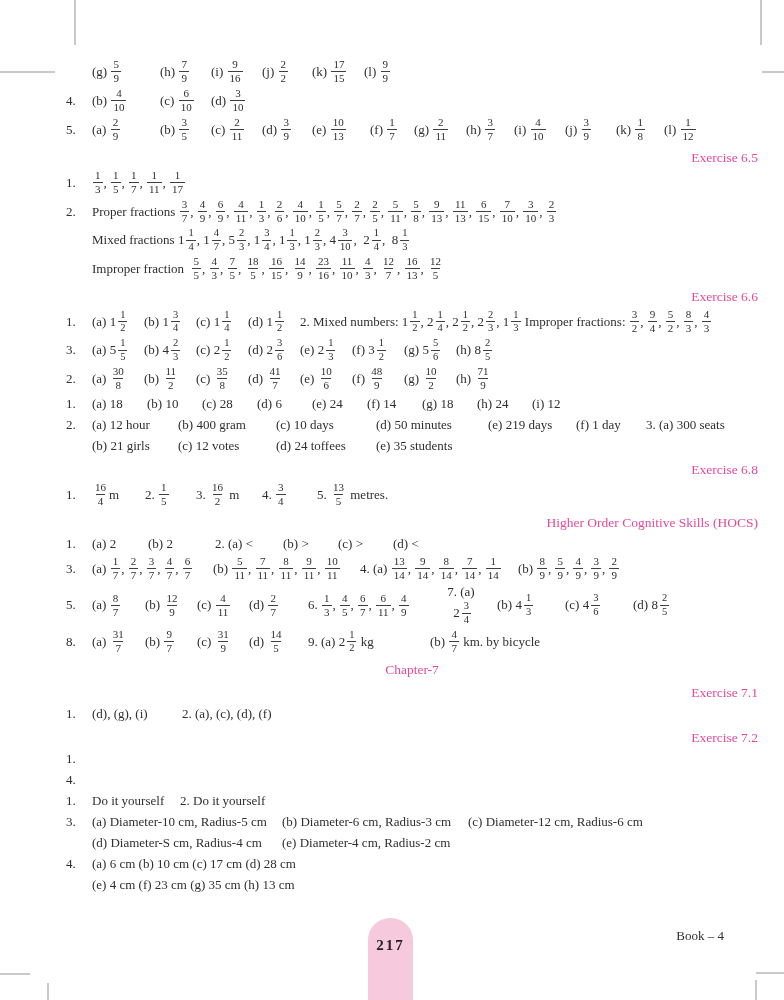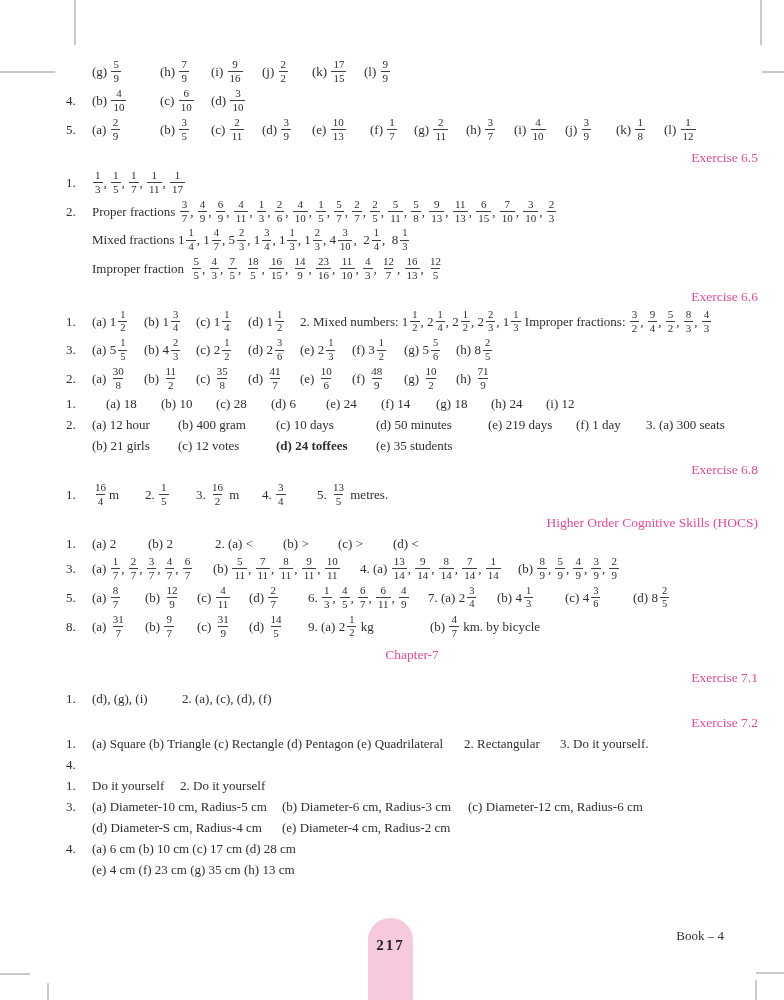--- a/index.html
+++ b/index.html
@@ -141,21 +141,21 @@
           <span class="item" style="min-width: 52px;"><span class="txt">(d) </span><span class="frac"><span class="fn">41</span><span class="fd">7</span></span></span>
           <span class="item" style="min-width: 52px;"><span class="txt">(e) </span><span class="frac"><span class="fn">10</span><span class="fd">6</span></span></span>
           <span class="item" style="min-width: 52px;"><span class="txt">(f) </span><span class="frac"><span class="fn">48</span><span class="fd">9</span></span></span>
           <span class="item" style="min-width: 52px;"><span class="txt">(g) </span><span class="frac"><span class="fn">10</span><span class="fd">2</span></span></span>
           <span class="item"><span class="txt">(h) </span><span class="frac"><span class="fn">71</span><span class="fd">9</span></span></span>
         </span>
       </div>
       <div class="line">
         <span class="num">1.</span>
         <span class="items">
-          <span class="item" style="min-width: 55px; margin-left: 14px;"><span class="txt">(a) 18</span></span>
+          <span class="item" style="min-width: 55px;"><span class="txt">(a) 18</span></span>
           <span class="item" style="min-width: 55px;"><span class="txt">(b) 10</span></span>
           <span class="item" style="min-width: 55px;"><span class="txt">(c) 28</span></span>
           <span class="item" style="min-width: 55px;"><span class="txt">(d) 6</span></span>
           <span class="item" style="min-width: 55px;"><span class="txt">(e) 24</span></span>
           <span class="item" style="min-width: 55px;"><span class="txt">(f) 14</span></span>
           <span class="item" style="min-width: 55px;"><span class="txt">(g) 18</span></span>
           <span class="item" style="min-width: 55px;"><span class="txt">(h) 24</span></span>
           <span class="item"><span class="txt">(i) 12</span></span>
         </span>
       </div>
@@ -169,21 +169,21 @@
           <span class="item" style="min-width: 88px;"><span class="txt">(e) 219 days</span></span>
           <span class="item" style="min-width: 70px;"><span class="txt">(f) 1 day</span></span>
           <span class="item"><span class="txt">3. (a) 300 seats</span></span>
         </span>
       </div>
       <div class="line">
         <span class="num"></span>
         <span class="items">
           <span class="item" style="min-width: 86px;"><span class="txt">(b) 21 girls</span></span>
           <span class="item" style="min-width: 98px;"><span class="txt">(c) 12 votes</span></span>
-          <span class="item" style="min-width: 100px; font-weight: bold;"><span class="txt">(d) 24 toffees</span></span>
+          <span class="item" style="min-width: 100px;"><span class="txt">(d) 24 toffees</span></span>
           <span class="item"><span class="txt">(e) 35 students</span></span>
         </span>
       </div>
       <div class="heading">Exercise 6.8</div>
       <div class="line">
         <span class="num">1.</span>
         <span class="items">
           <span class="item" style="min-width: 53px;"><span class="frac"><span class="fn">16</span><span class="fd">4</span></span><span class="txt">m</span></span>
           <span class="item" style="min-width: 51px;"><span class="txt">2. </span><span class="frac"><span class="fn">1</span><span class="fd">5</span></span></span>
           <span class="item" style="min-width: 66px;"><span class="txt">3. </span><span class="frac"><span class="fn">16</span><span class="fd">2</span></span><span class="txt"> m</span></span>
@@ -213,21 +213,21 @@
         </span>
       </div>
       <div class="line">
         <span class="num">5.</span>
         <span class="items">
           <span class="item" style="min-width: 53px;"><span class="txt">(a) </span><span class="frac"><span class="fn">8</span><span class="fd">7</span></span></span>
           <span class="item" style="min-width: 52px;"><span class="txt">(b) </span><span class="frac"><span class="fn">12</span><span class="fd">9</span></span></span>
           <span class="item" style="min-width: 52px;"><span class="txt">(c) </span><span class="frac"><span class="fn">4</span><span class="fd">11</span></span></span>
           <span class="item" style="min-width: 59px;"><span class="txt">(d) </span><span class="frac"><span class="fn">2</span><span class="fd">7</span></span></span>
           <span class="item" style="min-width: 120px;"><span class="txt">6. </span><span class="frac"><span class="fn">1</span><span class="fd">3</span></span><span class="txt">, </span><span class="frac"><span class="fn">4</span><span class="fd">5</span></span><span class="txt">, </span><span class="frac"><span class="fn">6</span><span class="fd">7</span></span><span class="txt">, </span><span class="frac"><span class="fn">6</span><span class="fd">11</span></span><span class="txt">, </span><span class="frac"><span class="fn">4</span><span class="fd">9</span></span></span>
-          <span class="item" style="min-width: 69px;"><span class="txt">7. (a) </span><span class="mixed"><span class="mw">2</span><span class="frac"><span class="fn" style="font-size: 10.5px;">3</span><span class="fd" style="font-size: 10.5px;">4</span></span></span></span>
+          <span class="item" style="min-width: 69px; flex-direction: column;"><span class="txt">7. (a) </span><span class="mixed"><span class="mw">2</span><span class="frac"><span class="fn" style="font-size: 10.5px;">3</span><span class="fd" style="font-size: 10.5px;">4</span></span></span></span>
           <span class="item" style="min-width: 68px;"><span class="txt">(b) </span><span class="mixed"><span class="mw">4</span><span class="frac"><span class="fn" style="font-size: 10.5px;">1</span><span class="fd" style="font-size: 10.5px;">3</span></span></span></span>
           <span class="item" style="min-width: 68px;"><span class="txt">(c) </span><span class="mixed"><span class="mw">4</span><span class="frac"><span class="fn" style="font-size: 10.5px;">3</span><span class="fd" style="font-size: 10.5px;">6</span></span></span></span>
           <span class="item"><span class="txt">(d) </span><span class="mixed"><span class="mw">8</span><span class="frac"><span class="fn" style="font-size: 10.5px;">2</span><span class="fd" style="font-size: 10.5px;">5</span></span></span></span>
         </span>
       </div>
       <div class="line">
         <span class="num">8.</span>
         <span class="items">
           <span class="item" style="min-width: 53px;"><span class="txt">(a) </span><span class="frac"><span class="fn">31</span><span class="fd">7</span></span></span>
           <span class="item" style="min-width: 52px;"><span class="txt">(b) </span><span class="frac"><span class="fn">9</span><span class="fd">7</span></span></span>
@@ -242,25 +242,20 @@
       <div class="line">
         <span class="num">1.</span>
         <span class="items">
           <span class="item" style="min-width: 90px;"><span class="txt">(d), (g), (i)</span></span>
           <span class="item"><span class="txt">2. (a), (c), (d), (f)</span></span>
         </span>
       </div>
       <div class="heading">Exercise 7.2</div>
       <div class="line">
         <span class="num">1.</span>
-        <span class="items">
-          <span class="item" style="min-width: 372px;"><span class="txt">(a) Square (b) Triangle (c) Rectangle (d) Pentagon (e) Quadrilateral</span></span>
-          <span class="item" style="min-width: 96px;"><span class="txt">2. Rectangular</span></span>
-          <span class="item"><span class="txt">3. Do it yourself.</span></span>
-        </span>
       </div>
       <div class="line">
         <span class="num">4.</span>
       </div>
       <div class="line">
         <span class="num">1.</span>
         <span class="items">
           <span class="item" style="min-width: 88px;"><span class="txt">Do it yourself</span></span>
           <span class="item"><span class="txt">2. Do it yourself</span></span>
         </span>

